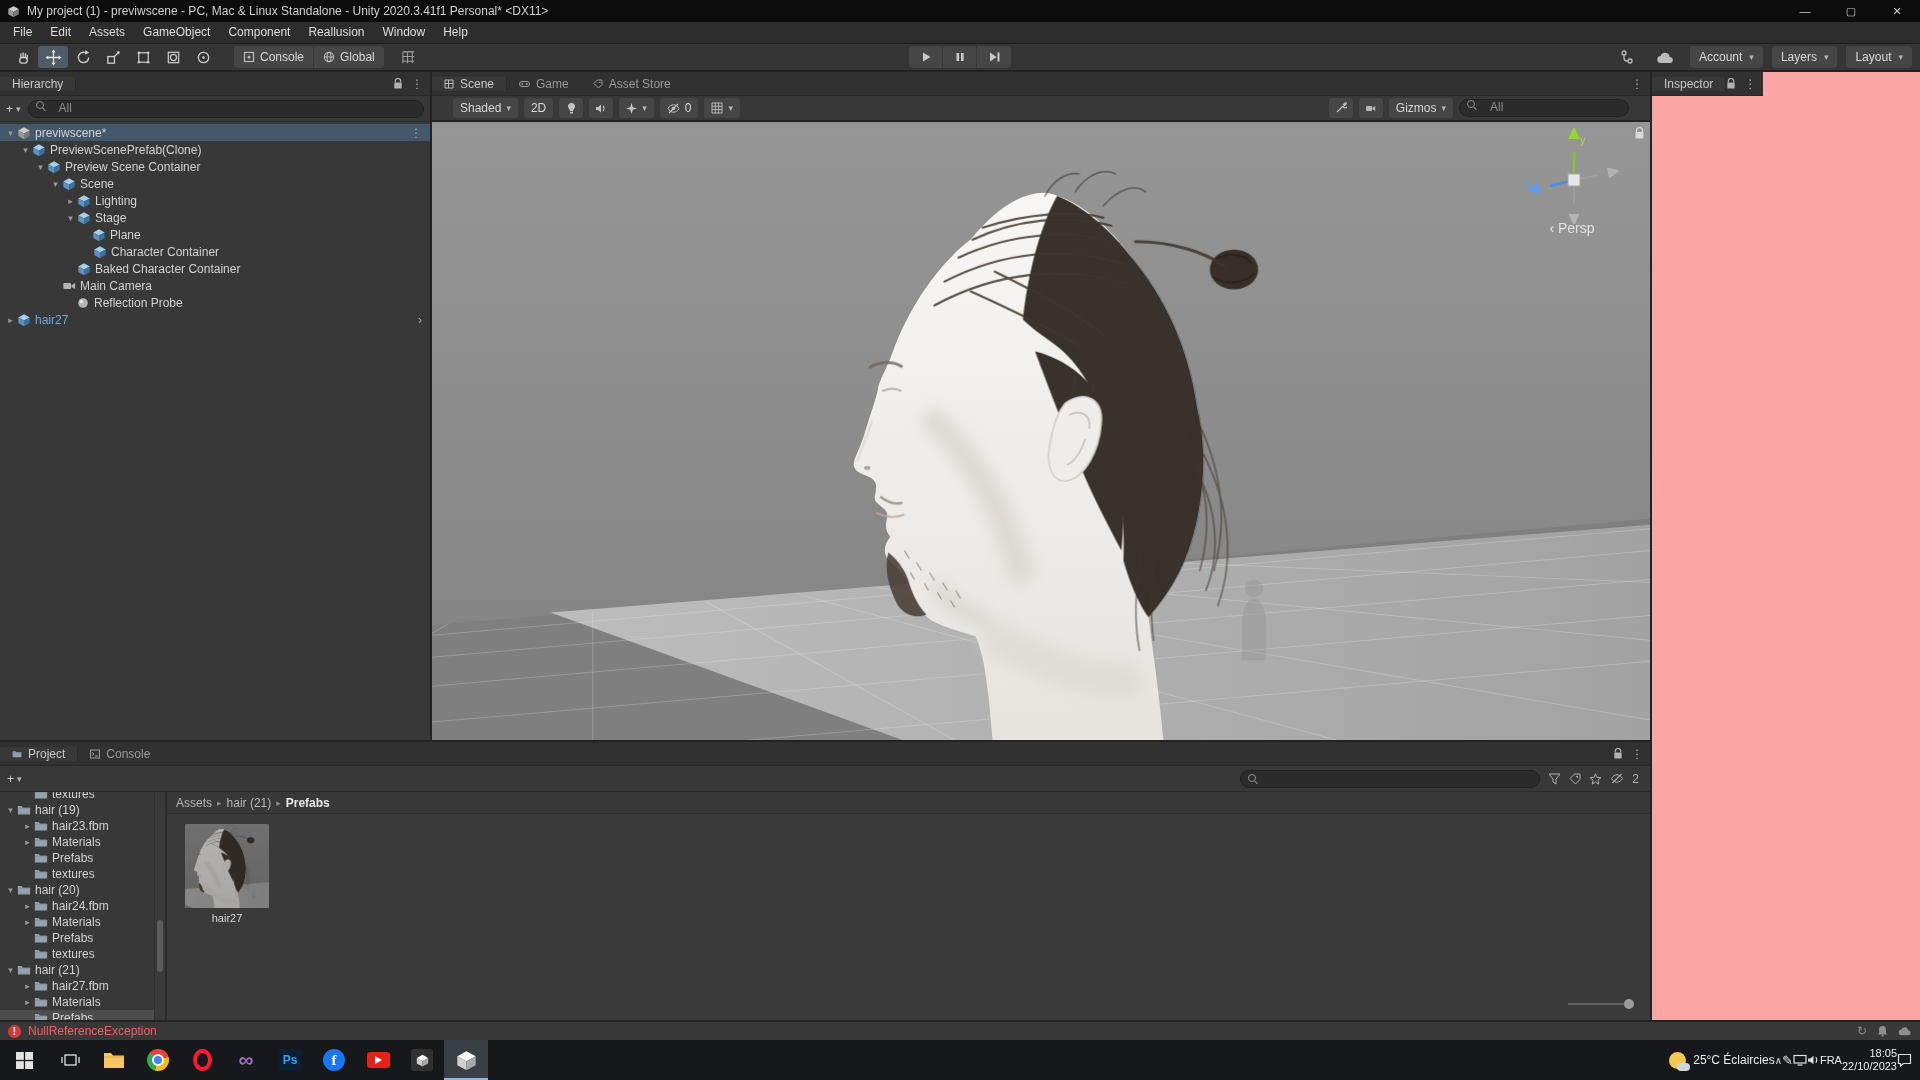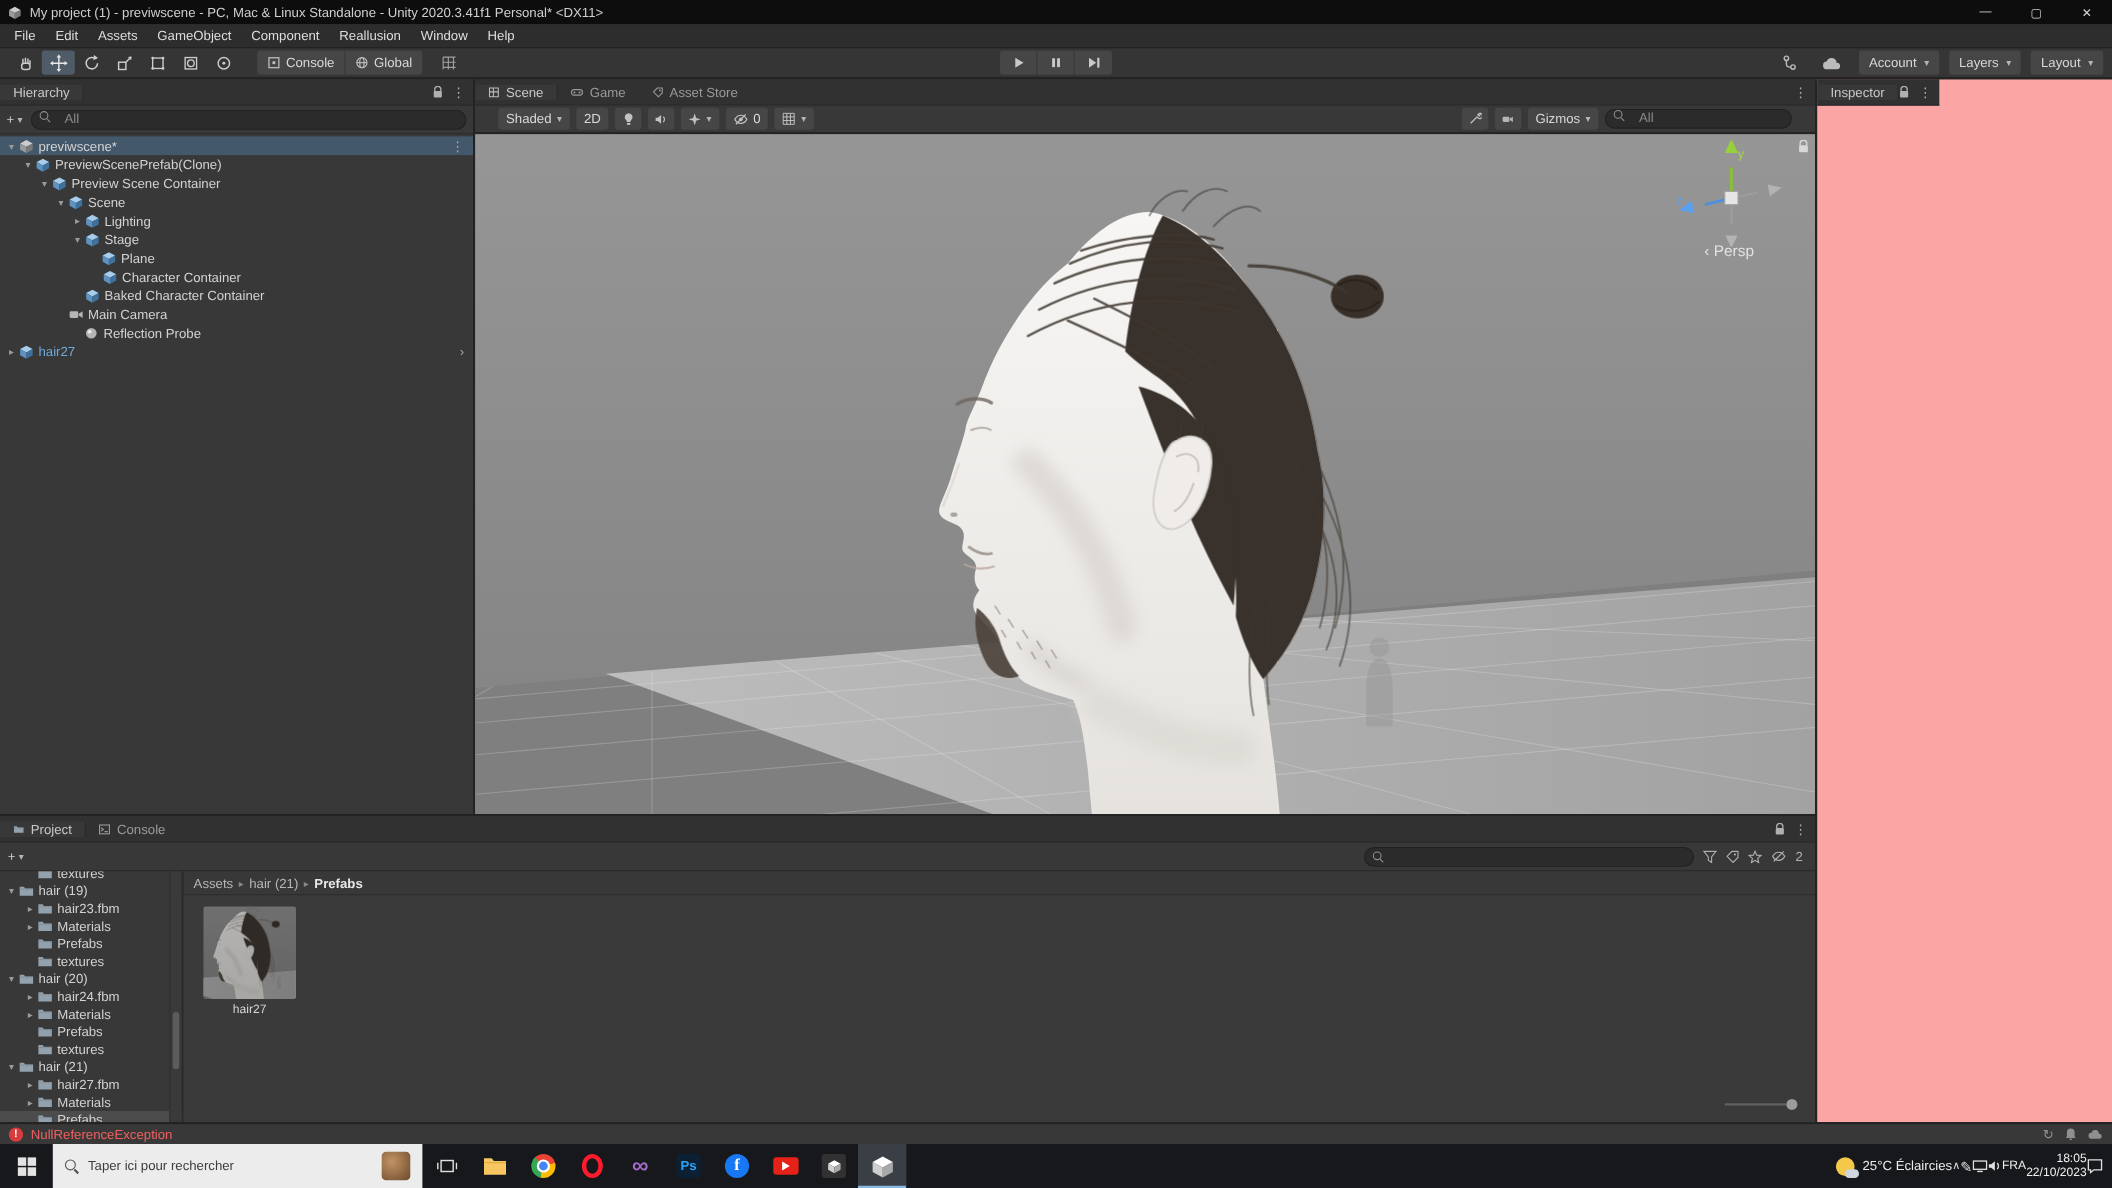--- a/index.html
+++ b/index.html
@@ -867,25 +867,20 @@
 
 <div class="taskbar">
   <span class="start">
     <svg width="17" height="17" viewBox="0 0 18 18">
         <rect x="0" y="0" width="8.3" height="8.3" fill="#e3e3e3"></rect>
         <rect x="9.7" y="0" width="8.3" height="8.3" fill="#e3e3e3"></rect>
         <rect x="0" y="9.7" width="8.3" height="8.3" fill="#e3e3e3"></rect>
         <rect x="9.7" y="9.7" width="8.3" height="8.3" fill="#e3e3e3"></rect>
       </svg>
   </span>
-  <div class="tb-search">
-    <span class="magd"></span>
-    <span>Taper ici pour rechercher</span>
-    <span class="search-img"></span>
-  </div>
   <span class="tb-app">
     <svg width="19" height="18" viewBox="0 0 19 18" fill="none" stroke="#e0e0e0" stroke-width="1.3">
         <rect x="4" y="4" width="11" height="10"></rect>
         <path d="M1 6v6M18 6v6"></path>
       </svg>
   </span>
   <span class="tb-app">
     <svg width="22" height="18" viewBox="0 0 22 18">
         <path d="M1 2h7l2 2.5h11V17H1Z" fill="#f7c663"></path>
         <path d="M1 6h20" stroke="#e0a93e"></path>

